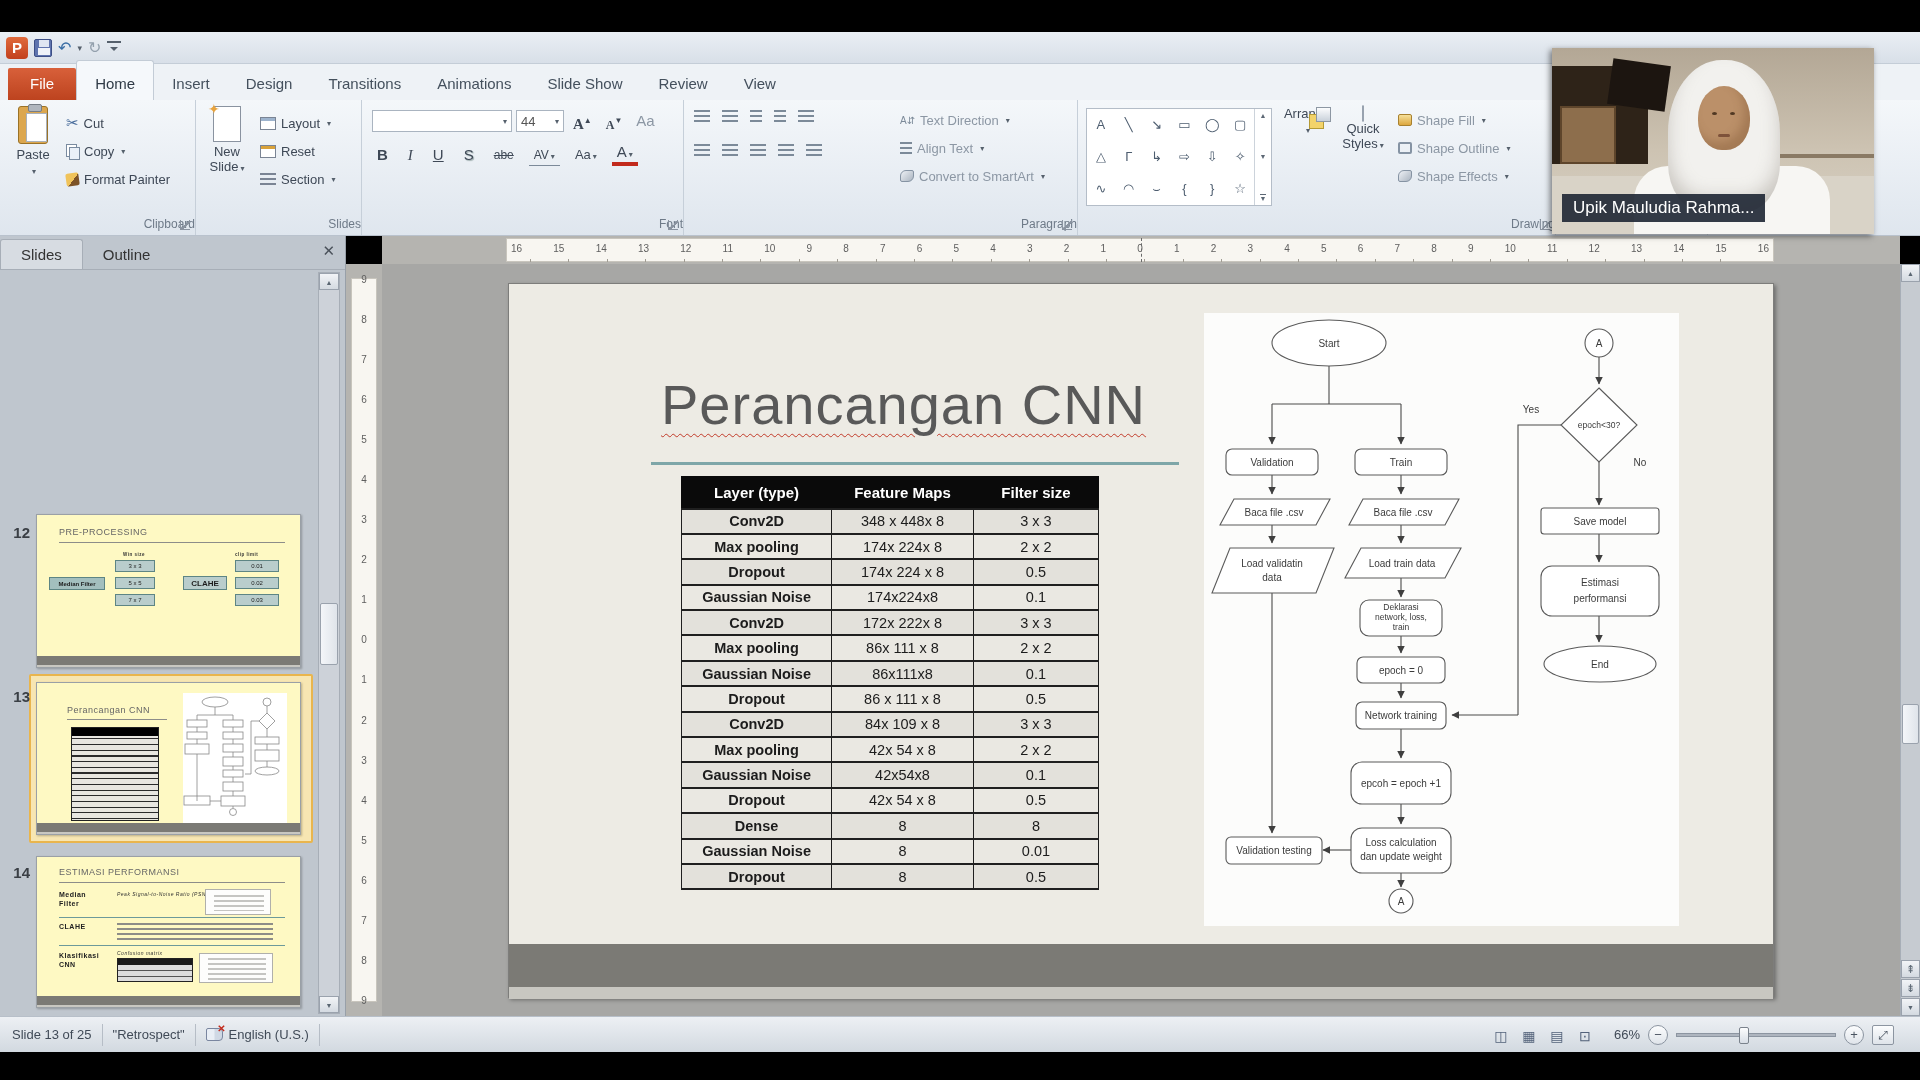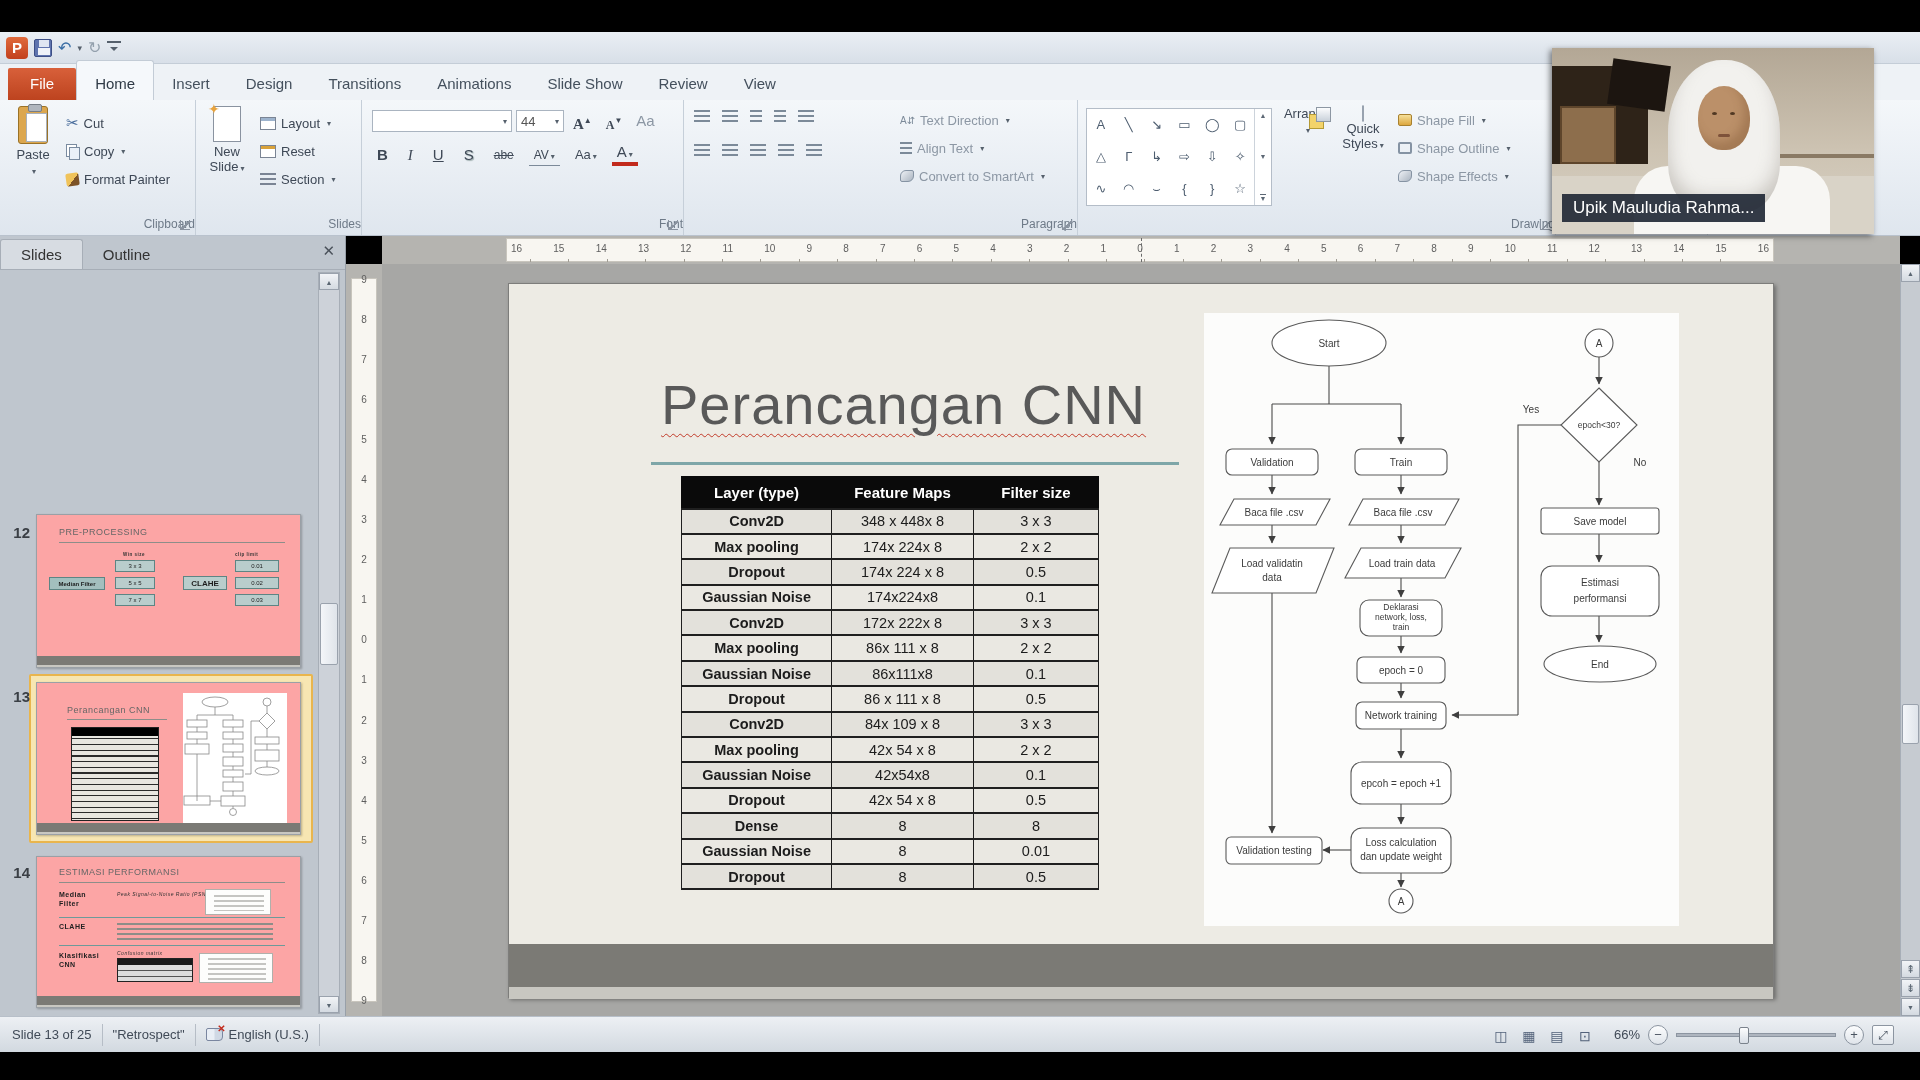--- a/index.html
+++ b/index.html
@@ -79,21 +79,21 @@
   #vruler{left:346px;top:264px;width:36px;height:752px;background:#b5b4b0;}
   #vruler .vactive{position:absolute;left:5px;top:14px;width:26px;height:724px;background:#f8f6f1;border:1px solid #c8c5bd;}
   .vnums{position:absolute;left:0;right:0;top:10px;bottom:10px;display:flex;flex-direction:column;justify-content:space-between;align-items:center;font-size:10px;color:#5e5e5e;}
   
   #panel{left:0;top:236px;width:346px;height:780px;background:#bfc6ce;overflow:hidden;border-right:1px solid #98a0a9;}
   .ptabs{position:absolute;left:0;top:0;width:100%;height:34px;border-bottom:1px solid #a7aeb7;display:flex;align-items:flex-end;}
   .ptab{padding:6px 20px;font-size:15px;color:#333;}
   .ptab.on{background:#d7dce2;border:1px solid #a7aeb7;border-bottom:none;border-radius:3px 3px 0 0;}
   .pclose{position:absolute;right:10px;top:6px;font-size:15px;color:#4a515a;}
   .snum{position:absolute;left:4px;width:26px;text-align:right;font-weight:bold;font-size:15px;color:#3a3f45;}
-  .thumb{position:absolute;left:36px;width:265px;background:#fca5a5;border:1px solid #9aa0a6;box-shadow:1px 1px 2px rgba(0,0,0,.25);overflow:hidden;}
+  .thumb{position:absolute;left:36px;width:265px;background:#fef9c3;border:1px solid #9aa0a6;box-shadow:1px 1px 2px rgba(0,0,0,.25);overflow:hidden;}
   .sel13{position:absolute;left:29px;top:438px;width:284px;height:169px;border:2px solid #e9b54d;background:#f7e6b2;border-radius:2px;}
   .band{position:absolute;left:0;right:0;bottom:0;height:11px;background:#7b7a75;border-bottom:2px solid #c8c7c1;}
   .tt{position:absolute;color:#666;letter-spacing:.5px;}
   .thr{position:absolute;border-top:1px solid #8d8d89;}
   .tealbox{position:absolute;background:#b9cdcc;border:1px solid #5d8584;font-size:6px;text-align:center;color:#1d1d1d;line-height:11px;}
   .bars{position:absolute;background:repeating-linear-gradient(#8d8d88 0 2px,transparent 2px 5px);}
   .wbox{position:absolute;background:#fdfdfc;border:1px solid #b0b0ab;}
   #pscroll{position:absolute;left:318px;top:36px;width:22px;height:742px;background:#cdd2d9;border:1px solid #a7aeb7;}
   .sarr{position:absolute;left:0;width:20px;height:17px;background:linear-gradient(#f2f4f7,#d4dae1);border:1px solid #9aa2ad;font-size:7px;color:#5a6672;text-align:center;line-height:17px;}
   #pthumb{position:absolute;left:1px;top:330px;width:18px;height:62px;background:linear-gradient(90deg,#f4f6f9,#dfe4ea);border:1px solid #9aa2ad;border-radius:2px;}

